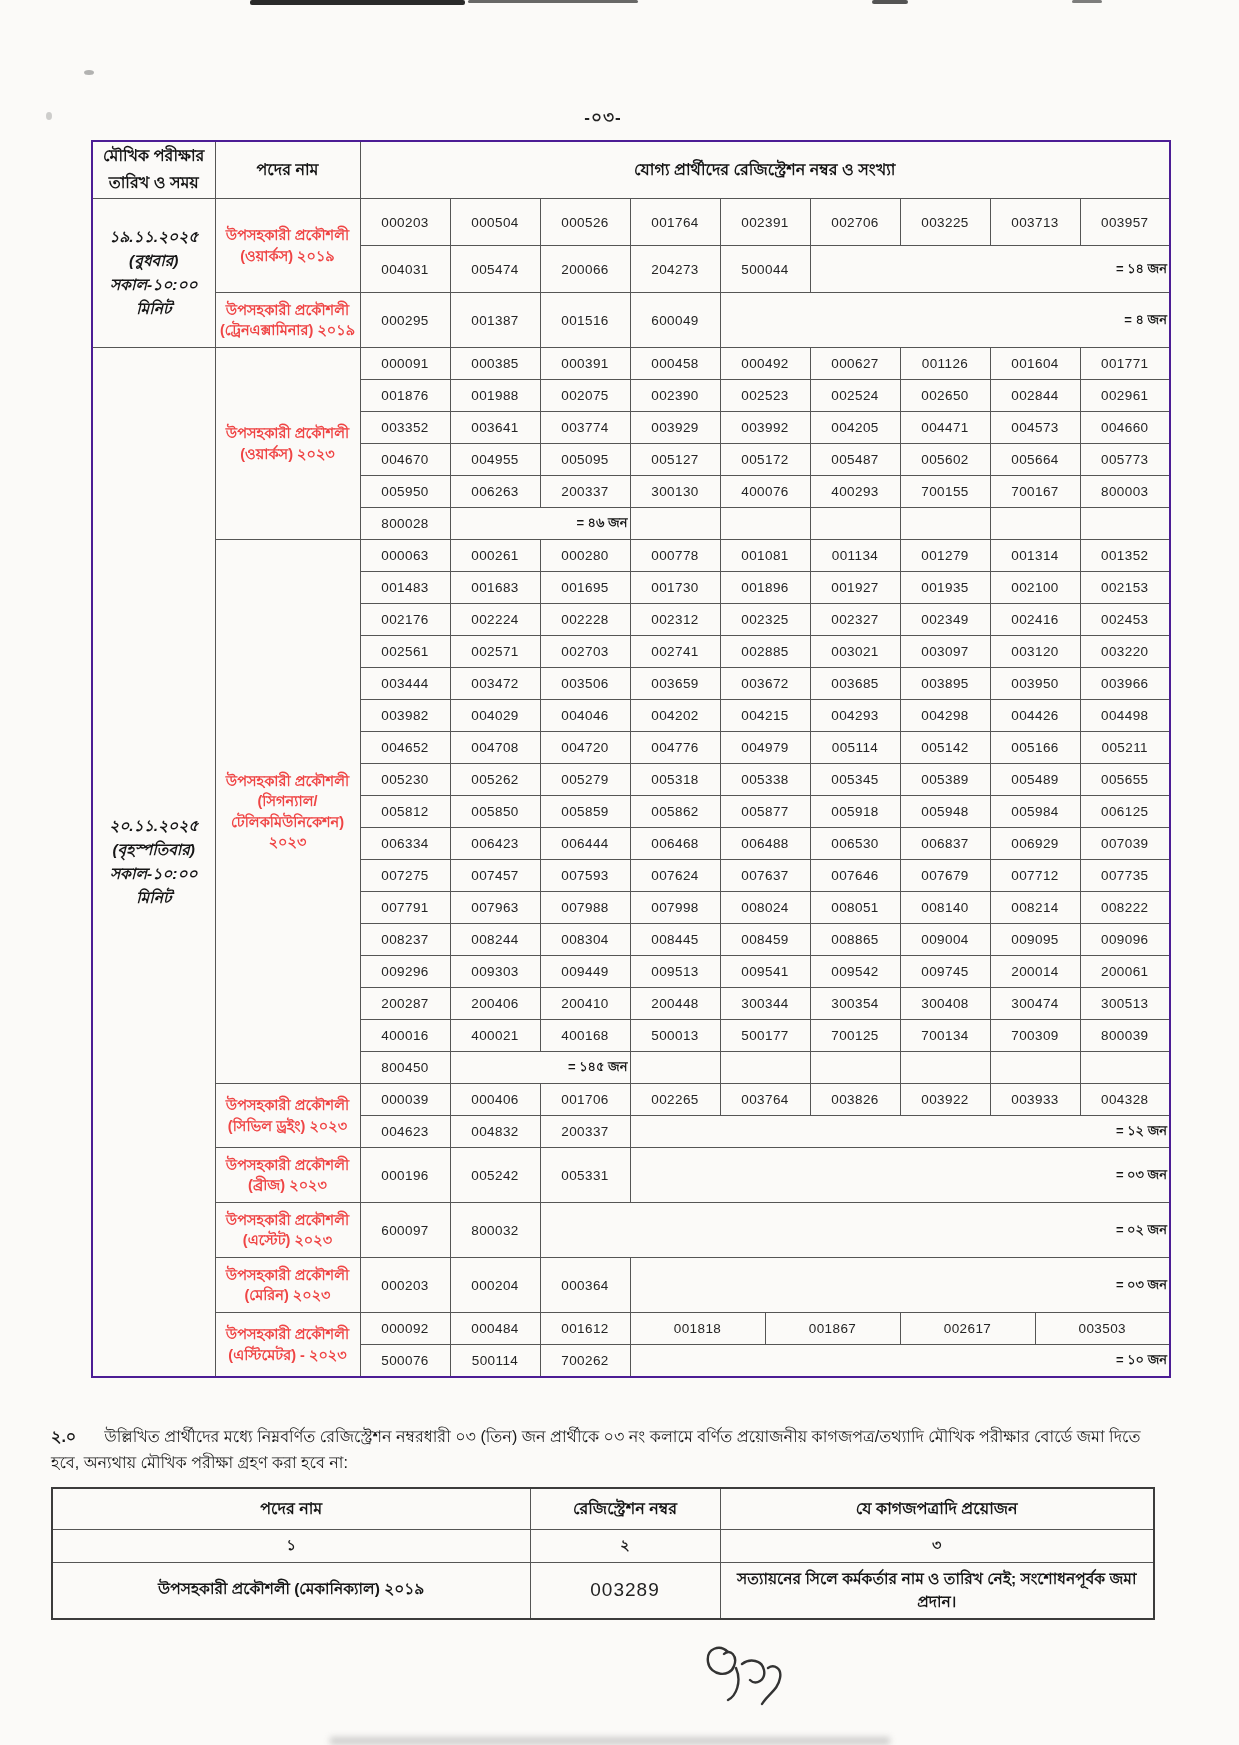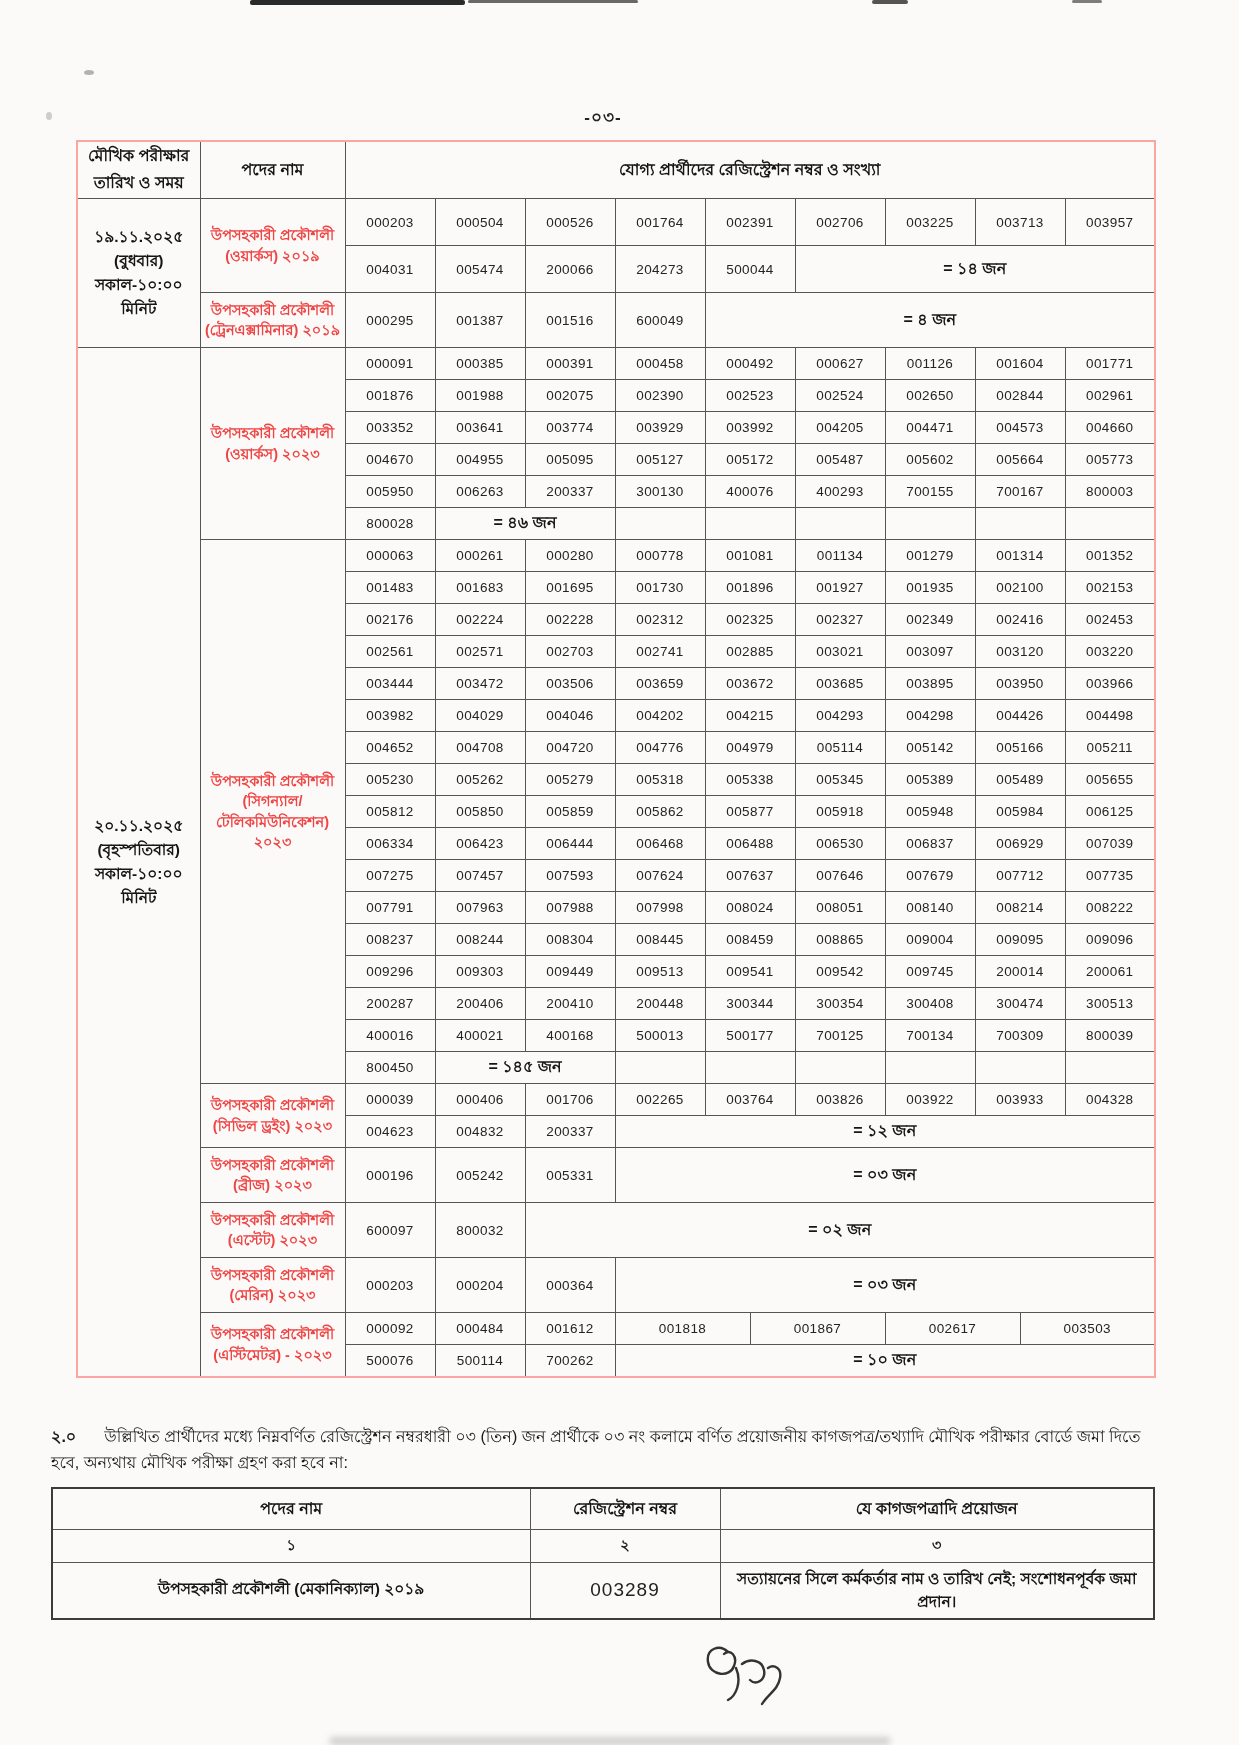--- a/index.html
+++ b/index.html
@@ -10,40 +10,40 @@
     color:#1c1c1c;
   }
   .scan-edge{position:absolute;background:#2a2a2a;border-radius:2px;}
   .smudge{position:absolute;background:#777;opacity:.55;border-radius:50%;}
   .content{position:absolute;left:51px;top:104px;width:1104px;}
   .page-num{
     text-align:center;font-size:17px;font-weight:600;letter-spacing:1px;
     margin-bottom:8px;color:#222;
   }
   table.sched{
-    border-collapse:collapse;margin-left:25px;width:1078px;
-    border:2px solid #fca5a5;table-layout:fixed;
+    border-collapse:collapse;margin-left:40px;width:1078px;
+    border:2px solid #4c1d95;table-layout:fixed;
   }
   table.sched td{border:1px solid #555;vertical-align:middle;padding:1px 2px;}
   .hcell{
     text-align:center;font-weight:600;font-size:16px;height:48px;color:#151515;
   }
   .date-cell{
-    text-align:center;font-weight:600;font-size:15.5px;line-height:1.55;color:#151515;
+    text-align:center;font-weight:600;font-size:15.5px;line-height:1.55;color:#151515;font-style:italic;
   }
   .post-cell{
     text-align:center;font-weight:600;font-size:14.5px;line-height:1.4;color:#ef4444;
     padding:2px 4px;
   }
   td.num{
     font-size:13.5px;text-align:center;color:#242424;letter-spacing:.4px;
     font-family:"Liberation Sans","DejaVu Sans",sans-serif;
   }
   td.count{
-    font-size:16px;font-weight:600;text-align:center;padding-left:10px;color:#151515;
+    font-size:13px;font-weight:600;text-align:right;padding-left:10px;color:#151515;
   }
   td.open{border-right:1.6px solid #3c3c3c;}
   tr.h-std td{height:29px;}
   tr.h-tall td{height:44px;}
   tr.h-taller td{height:52px;}
   .para{
     margin-top:46px;font-size:16px;line-height:1.6;color:#161616;font-weight:500;
     width:1120px;
   }
   .para-num{font-weight:600;margin-right:28px;}

